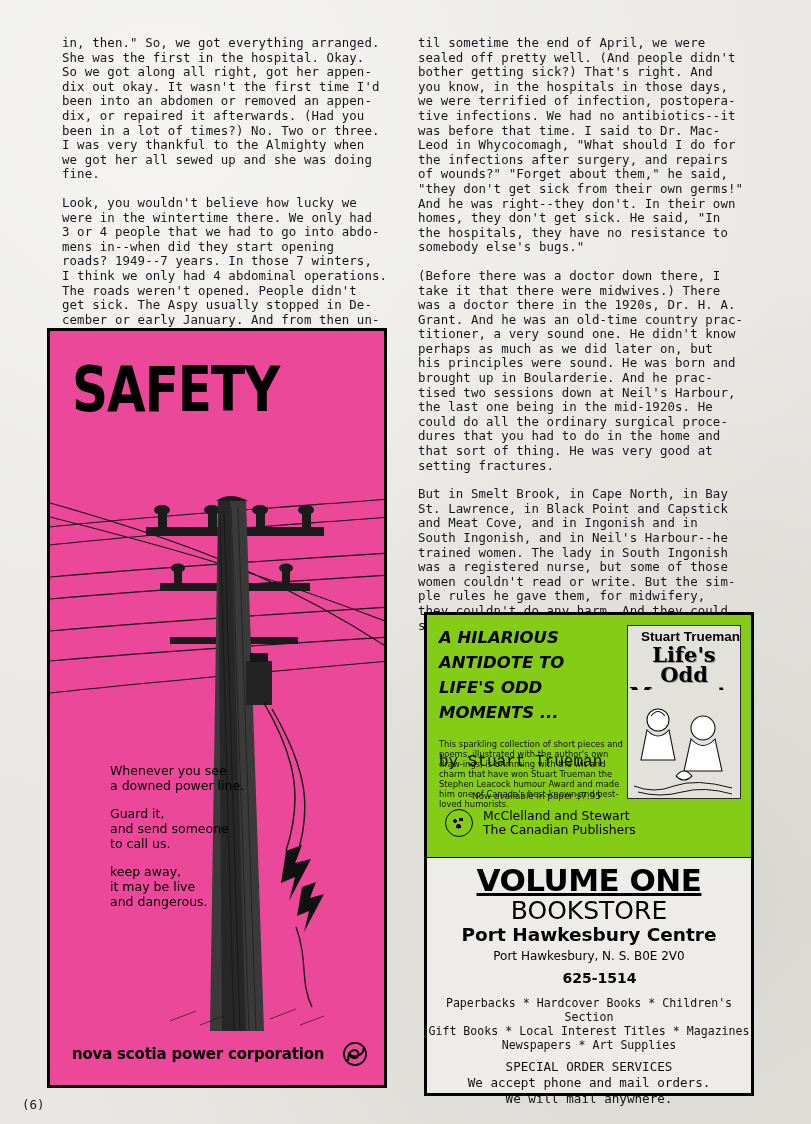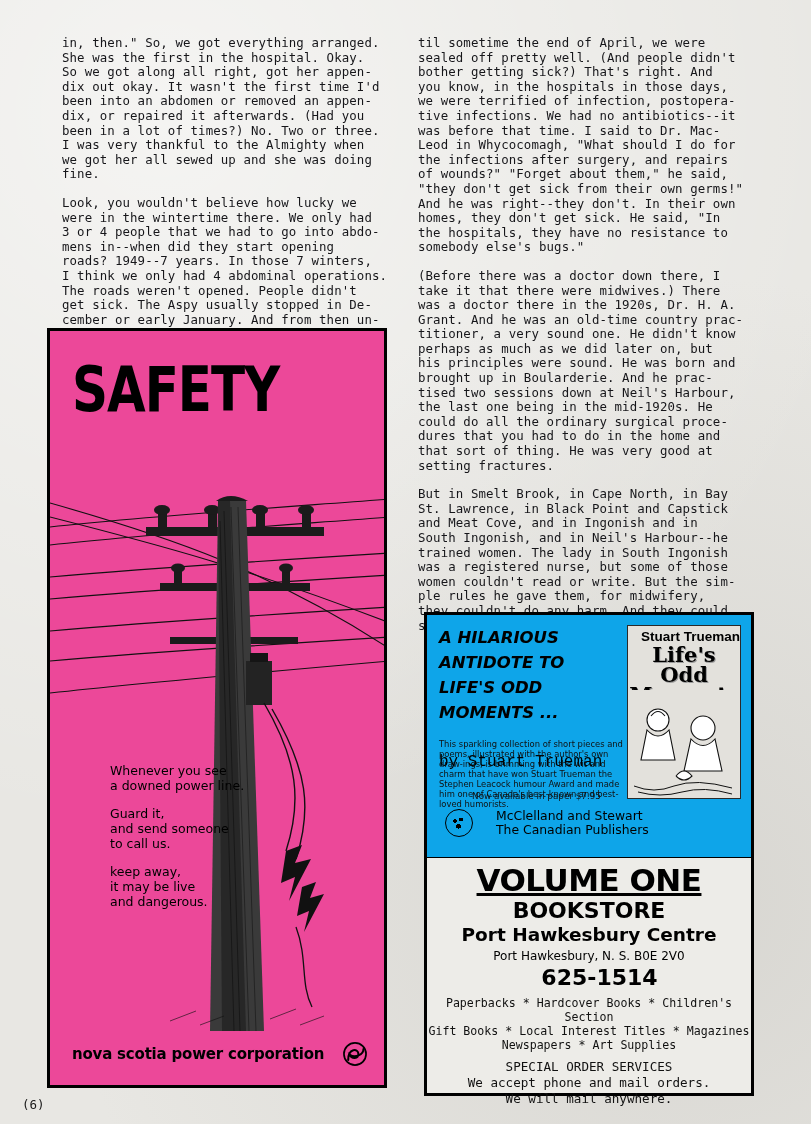--- a/index.html
+++ b/index.html
@@ -116,21 +116,21 @@
   }
 
   
   .book-ad {
     position: absolute;
     left: 424px;
     top: 612px;
     width: 330px;
     height: 248px;
     border: 3px solid #000;
-    background: #0ea5e9;
+    background: #84cc16;
     box-sizing: border-box;
   }
   .book-head {
     position: absolute;
     left: 12px;
     top: 10px;
     width: 175px;
     font-family: "DejaVu Sans", sans-serif;
     font-weight: bold;
     font-style: italic;
@@ -166,21 +166,21 @@
     font-family: "DejaVu Sans", sans-serif;
     font-size: 8.8px;
     color: #111;
   }
   .pub {
     position: absolute;
     left: 18px;
     top: 194px;
     display: flex;
     align-items: center;
-    gap: 23px;
+    gap: 10px;
   }
   .pub-mark {
     width: 26px; height: 26px;
     border: 1.6px solid #000;
     border-radius: 50%;
     position: relative;
     flex: none;
   }
   .pub-mark::after {
     content: "";
@@ -251,40 +251,40 @@
   .store-ad .l1 {
     font-family: "DejaVu Sans", sans-serif;
     font-weight: bold;
     font-size: 31px;
     line-height: 33px;
     letter-spacing: -0.5px;
     text-decoration: underline;
   }
   .store-ad .l2 {
     font-family: "DejaVu Sans", sans-serif;
-    font-weight: bold;
-    font-size: 22px;
+    font-weight: normal;
+    font-size: 25px;
     line-height: 27px;
   }
   .store-ad .l3 {
     font-family: "DejaVu Sans", sans-serif;
     font-weight: bold;
     font-size: 18.5px;
     line-height: 22px;
   }
   .store-ad .l4 {
     font-family: "DejaVu Sans", sans-serif;
     font-weight: normal;
     font-size: 12px;
     line-height: 20px;
   }
   .store-ad .l5 {
     font-family: "DejaVu Sans", sans-serif;
     font-weight: bold;
-    font-size: 22px;
+    font-size: 14px;
     line-height: 24px;
     padding-left: 21px;
   }
   .store-lines {
     margin-top: 6px;
     font-family: "DejaVu Sans Mono", monospace;
     font-size: 11.6px;
     line-height: 14px;
     color: #111;
     white-space: pre-line;

